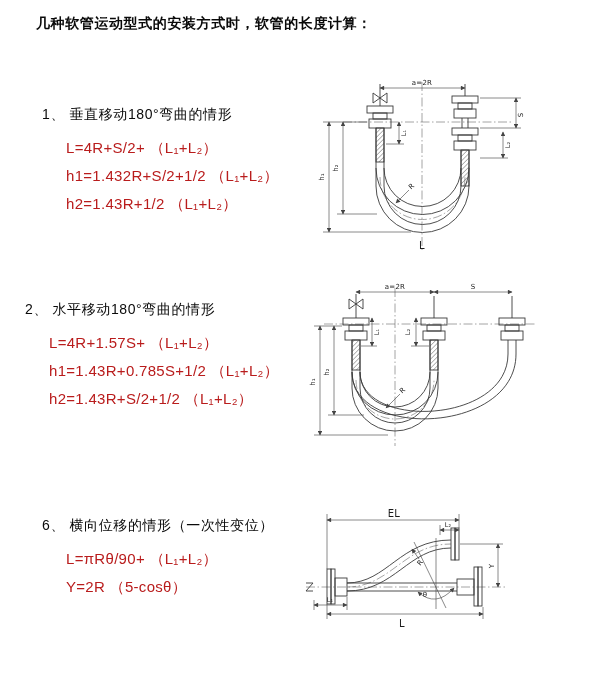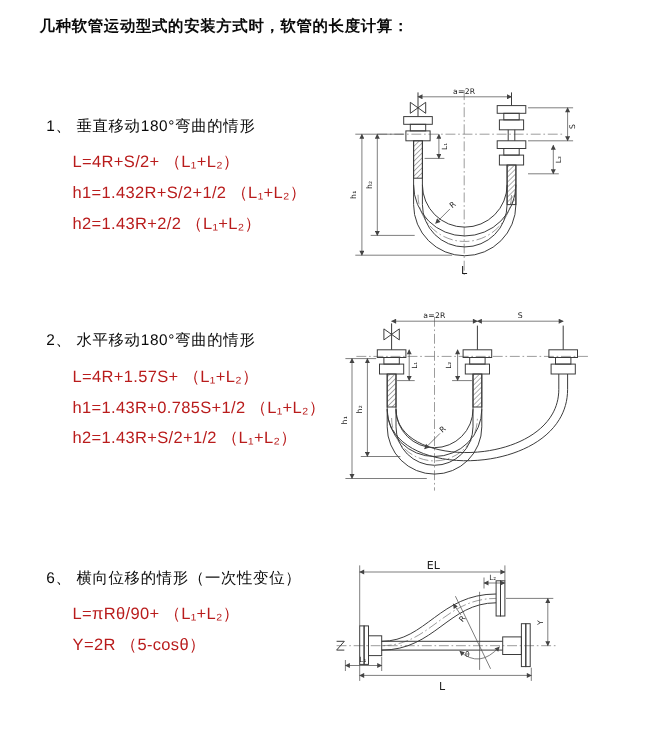--- a/index.html
+++ b/index.html
@@ -27,25 +27,25 @@
 
 <div class="page">
 
   <div class="page-title">几种软管运动型式的安装方式时，软管的长度计算：</div>
 
   <div class="section" style="left:42px;top:106px">
     <div class="sec-heading">1、 垂直移动180°弯曲的情形</div>
     <div class="formulas">
       <div class="formula">L=4R+S/2+ （L₁+L₂）</div>
       <div class="formula">h1=1.432R+S/2+1/2 （L₁+L₂）</div>
-      <div class="formula">h2=1.43R+2/2 （L₁+L₂）</div>
+      <div class="formula">h2=1.43R+1/2 （L₁+L₂）</div>
     </div>
   </div>
 
-  <div class="section" style="left:42px;top:301px">
+  <div class="section" style="left:25px;top:301px">
     <div class="sec-heading">2、 水平移动180°弯曲的情形</div>
     <div class="formulas">
       <div class="formula">L=4R+1.57S+ （L₁+L₂）</div>
       <div class="formula">h1=1.43R+0.785S+1/2 （L₁+L₂）</div>
       <div class="formula">h2=1.43R+S/2+1/2 （L₁+L₂）</div>
     </div>
   </div>
 
   <div class="section" style="left:42px;top:517px">
     <div class="sec-heading">6、 横向位移的情形（一次性变位）</div>

